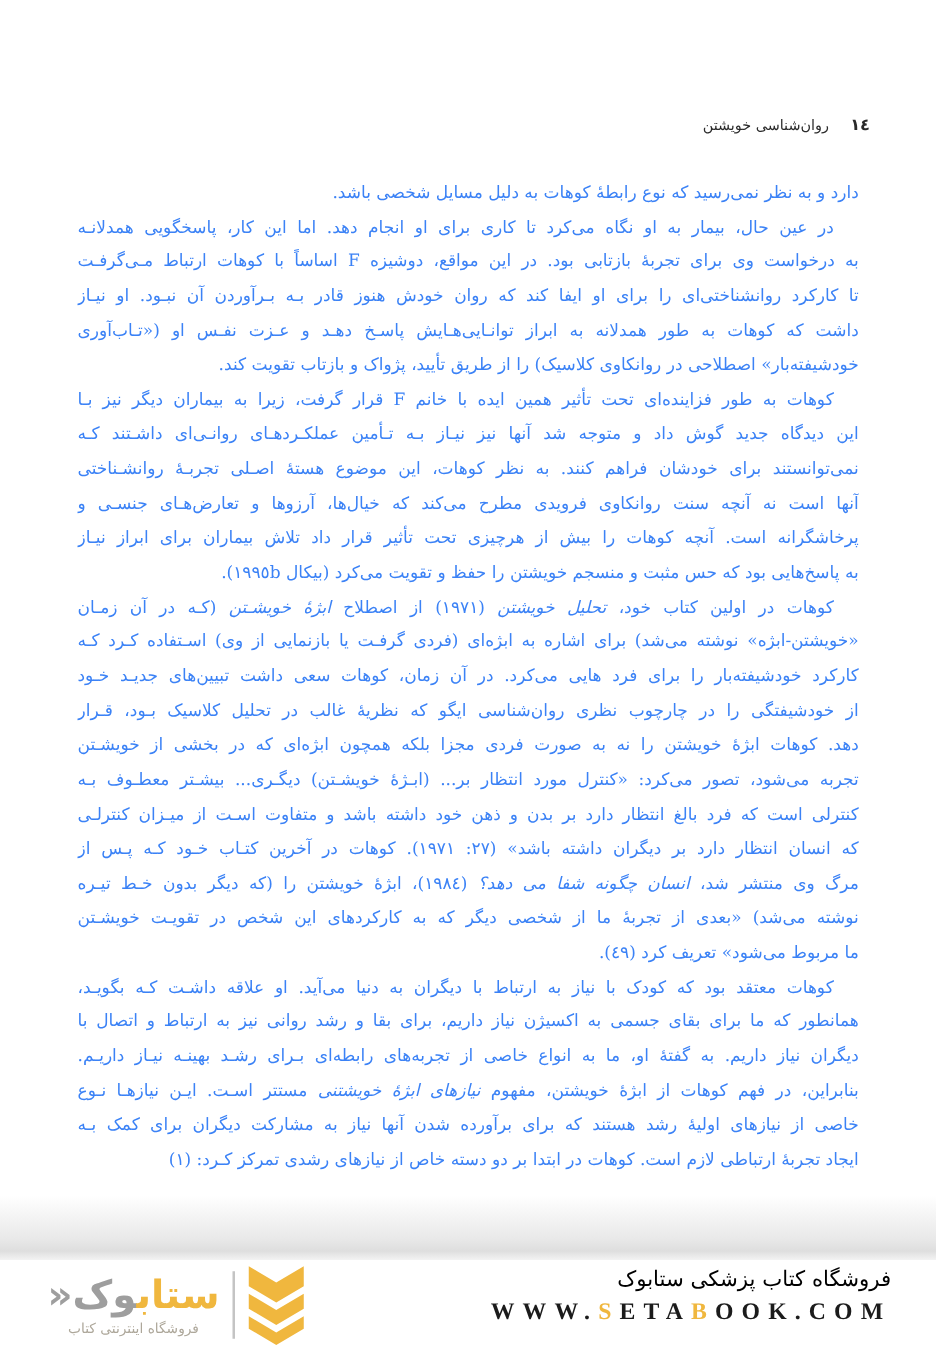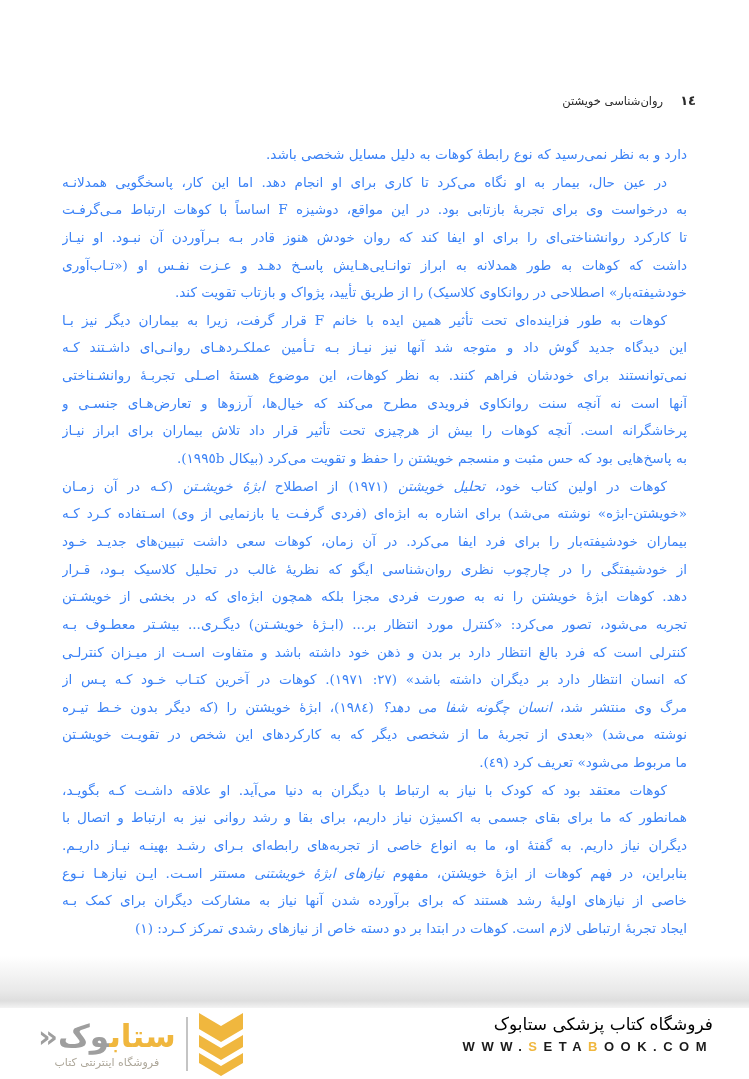--- a/index.html
+++ b/index.html
@@ -30,22 +30,22 @@
   
   .shadow-band{
     position:absolute;left:0;right:0;top:956px;height:56px;
     background:linear-gradient(180deg,#ffffff 0%,#e9e9e9 62%,#dedede 80%,#ffffff 100%);
   }
   
   .footer{position:absolute;left:0;right:0;top:1008px;height:71px;background:#ffffff;}
   .store-info{position:absolute;right:36px;top:6px;text-align:right;direction:rtl;}
   .store-title{font-size:17px;color:#000000;margin-bottom:5px;}
   .store-url{
-    direction:ltr;font-size:13px;font-weight:bold;letter-spacing:6.5px;
-    color:#1b1b1b;font-family:Liberation Sans, sans-serif;
+    direction:ltr;font-size:19px;font-weight:bold;letter-spacing:6.5px;
+    color:#1b1b1b;font-family:Liberation Serif, serif;
   }
   .store-url .accent{color:var(--accent,#F0B73E);}
   .logo{position:absolute;left:38px;top:4px;display:flex;align-items:center;gap:10px;direction:ltr;}
   .logo-textblock{text-align:center;direction:rtl;}
   .wordmark{font-size:31px;font-weight:bold;line-height:34px;letter-spacing:-1px;}
   .wordmark .accent{color:var(--accent,#F0B73E);}
   .wordmark span{color:var(--logo-gray,#9E9E9E);}
   .wordmark span.accent{color:var(--accent,#F0B73E);}
   .tagline{font-size:11px;color:#ADA79A;margin-top:3px;}
   .logo-divider{width:2px;height:54px;background:#C4C4C4;}
@@ -76,21 +76,21 @@
         <div class="line indent">کوهات به طور فزاینده‌ای تحت تأثیر همین ایده با خانم F قرار گرفت، زیرا به بیماران دیگر نیز بـا</div>
         <div class="line">این دیدگاه جدید گوش داد و متوجه شد آنها نیز نیـاز بـه تـأمین عملکـردهـای روانـی‌ای داشـتند کـه</div>
         <div class="line">نمی‌توانستند برای خودشان فراهم کنند. به نظر کوهات، این موضوع هستۀ اصـلی تجربـۀ روانشـناختی</div>
         <div class="line">آنها است نه آنچه سنت روانکاوی فرویدی مطرح می‌کند که خیال‌ها، آرزوها و تعارض‌هـای جنسـی و</div>
         <div class="line">پرخاشگرانه است. آنچه کوهات را بیش از هرچیزی تحت تأثیر قرار داد تلاش بیماران برای ابراز نیـاز</div>
         <div class="line last">به پاسخ‌هایی بود که حس مثبت و منسجم خویشتن را حفظ و تقویت می‌کرد (بیکال ١٩٩٥b).</div>
       </div>
       <div class="para">
         <div class="line indent">کوهات در اولین کتاب خود، <i>تحلیل خویشتن</i> (١٩٧١) از اصطلاح <i>ابژۀ خویشـتن</i> (کـه در آن زمـان</div>
         <div class="line">«خویشتن-ابژه» نوشته می‌شد) برای اشاره به ابژه‌ای (فردی گرفـت یا بازنمایی از وی) اسـتفاده کـرد کـه</div>
-        <div class="line">بیماران خودشیفته‌بار را برای فرد ایفا می‌کرد. در آن زمان، کوهات سعی داشت تبیین‌های جدیـد خـود</div>
+        <div class="line">کارکرد خودشیفته‌بار را برای فرد هایی می‌کرد. در آن زمان، کوهات سعی داشت تبیین‌های جدیـد خـود</div>
         <div class="line">از خودشیفتگی را در چارچوب نظری روان‌شناسی ایگو که نظریۀ غالب در تحلیل کلاسیک بـود، قـرار</div>
         <div class="line">دهد. کوهات ابژۀ خویشتن را نه به صورت فردی مجزا بلکه همچون ابژه‌ای که در بخشی از خویشـتن</div>
         <div class="line">تجربه می‌شود، تصور می‌کرد: «کنترل مورد انتظار بر... (ابـژۀ خویشـتن) دیگـری... بیشـتر معطـوف بـه</div>
         <div class="line">کنترلی است که فرد بالغ انتظار دارد بر بدن و ذهن خود داشته باشد و متفاوت اسـت از میـزان کنترلـی</div>
         <div class="line">که انسان انتظار دارد بر دیگران داشته باشد» (٢٧: ١٩٧١). کوهات در آخرین کتـاب خـود کـه پـس از</div>
         <div class="line">مرگ وی منتشر شد، <i>انسان چگونه شفا می دهد؟</i> (١٩٨٤)، ابژۀ خویشتن را (که دیگر بدون خـط تیـره</div>
         <div class="line">نوشته می‌شد) «بعدی از تجربۀ ما از شخصی دیگر که به کارکردهای این شخص در تقویـت خویشـتن</div>
         <div class="line last">ما مربوط می‌شود» تعریف کرد (٤٩).</div>
       </div>
       <div class="para">

